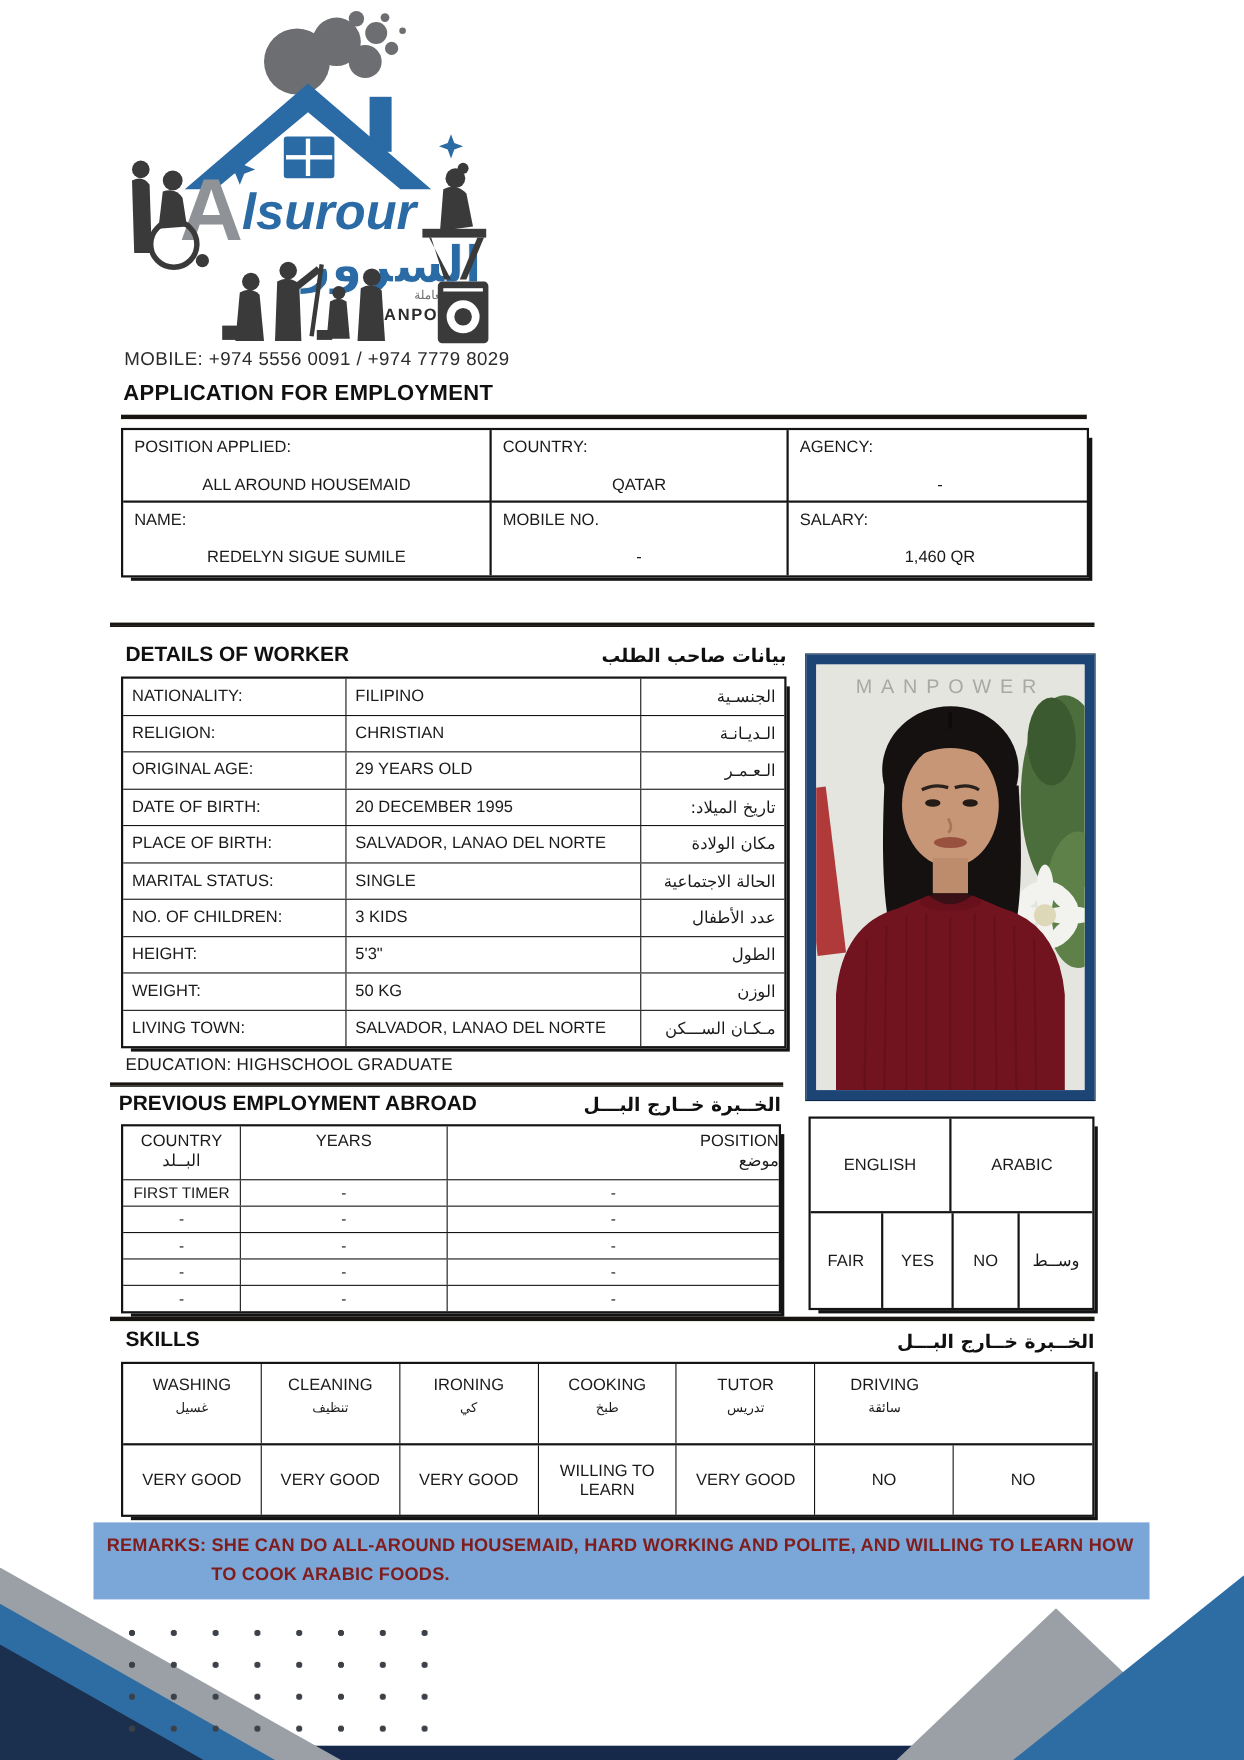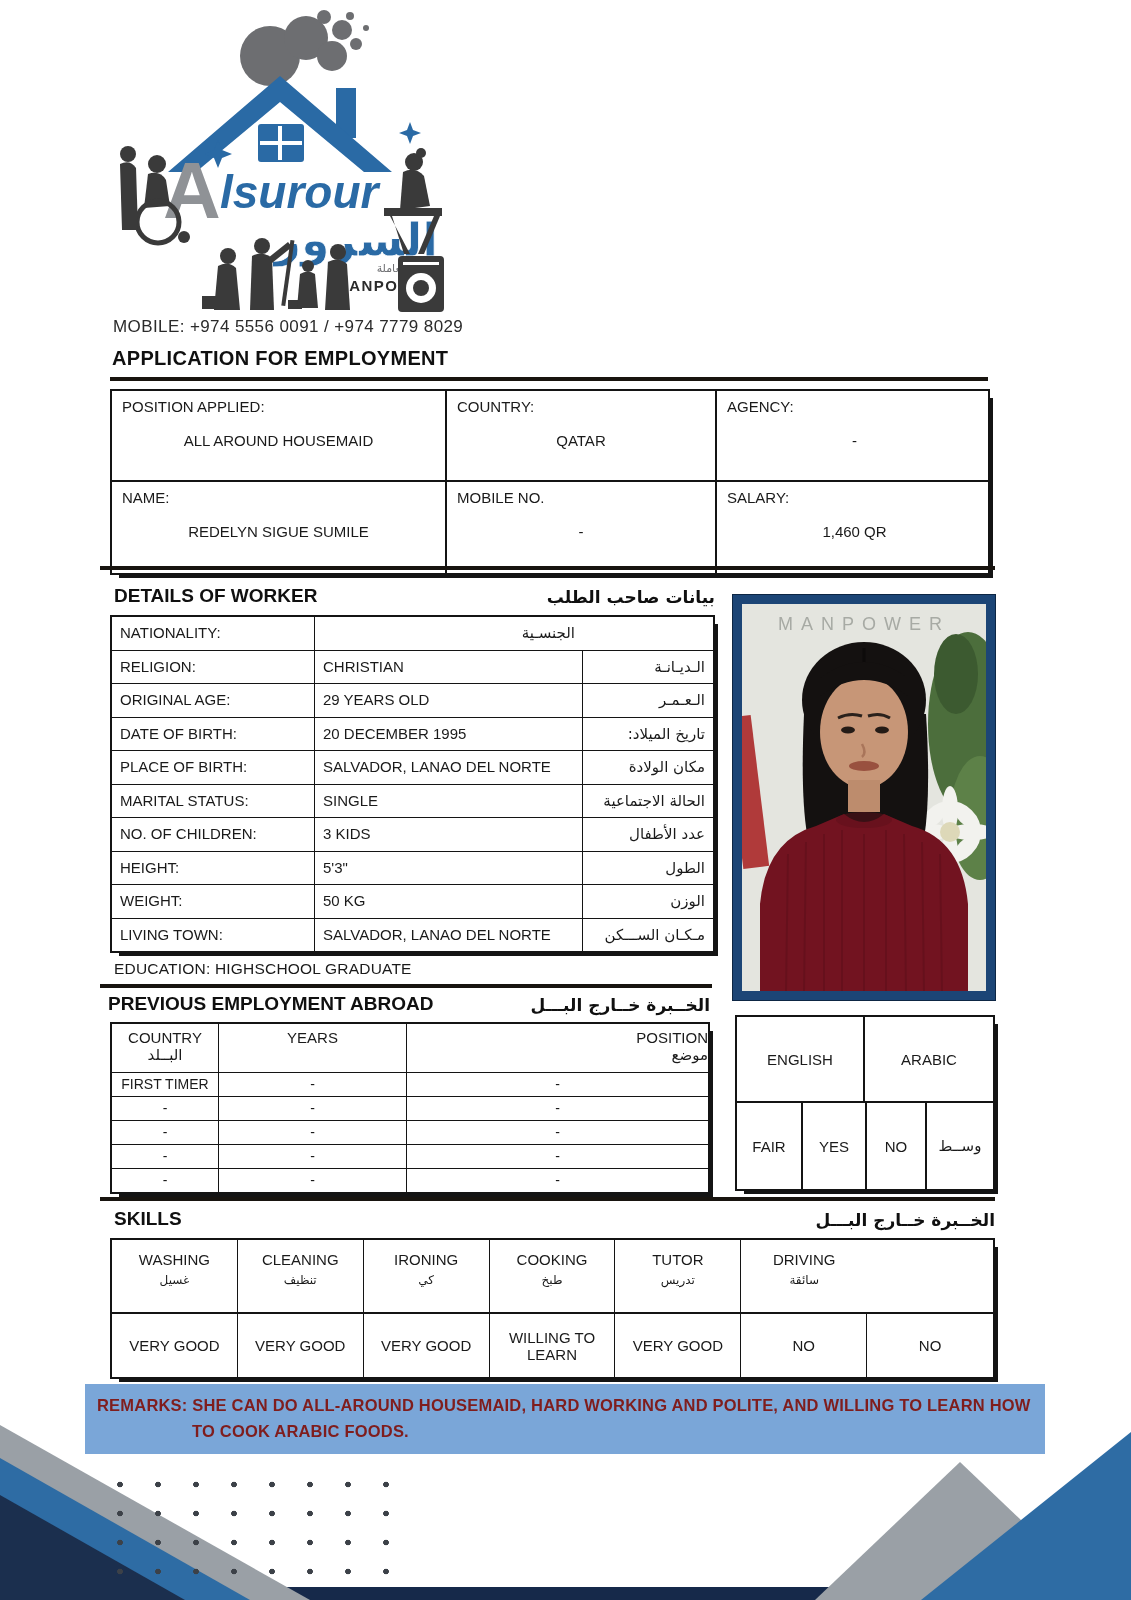--- a/index.html
+++ b/index.html
@@ -21,21 +21,21 @@
   .div-4 { left:100px; top:1197px; width:895px; }
 
   .sec-title { position:absolute; font-size:19px; font-weight:bold; color:#101010; }
   .sec-title-ar { position:absolute; font-size:17px; font-weight:bold; color:#101010; text-align:right; }
 
   
   .tbl { position:absolute; background:#fff; border:2px solid #141414; box-shadow:6px 6px 0 -3px #141414; }
 
   
   .app-table { left:110px; top:389px; width:880px; display:grid; grid-template-columns:335px 270px 275px; }
-  .app-cell { height:91px; padding:7px 10px; border-right:2px solid #141414; border-bottom:2px solid #141414; }
+  .app-cell { height:66px; padding:7px 10px; border-right:2px solid #141414; border-bottom:2px solid #141414; }
   .app-cell:nth-child(3n) { border-right:none; }
   .app-cell:nth-child(n+4) { border-bottom:none; }
   .app-label { font-size:15px; }
   .app-value { text-align:center; margin-top:17px; font-size:15px; }
 
   
   .details-table { left:110px; top:615px; width:605px; }
   .d-row { display:grid; grid-template-columns:203px 268px 130px; border-bottom:1.5px solid #141414; }
   .d-row:last-child { border-bottom:none; }
   .d-cell { height:32.5px; padding:7px 8px 0; font-size:15px; border-right:1.5px solid #141414; overflow:hidden; white-space:nowrap; }
@@ -199,20 +199,21 @@
     </div>
   </div>
 
   <div class="divider div-2"></div>
   <div class="sec-title" style="left:114px; top:585px;">DETAILS OF WORKER</div>
   <div class="sec-title-ar ar" style="left:400px; top:587px; width:315px;">بيانات صاحب الطلب</div>
 
   <div class="tbl details-table">
     <div class="d-row">
       <div class="d-cell">NATIONALITY:</div>
+      <div class="d-cell">FILIPINO</div>
       <div class="d-cell last ar">الجنسـية</div>
     </div>
     <div class="d-row">
       <div class="d-cell">RELIGION:</div>
       <div class="d-cell">CHRISTIAN</div>
       <div class="d-cell last ar">الـديـانـة</div>
     </div>
     <div class="d-row">
       <div class="d-cell">ORIGINAL AGE:</div>
       <div class="d-cell">29 YEARS OLD</div>

